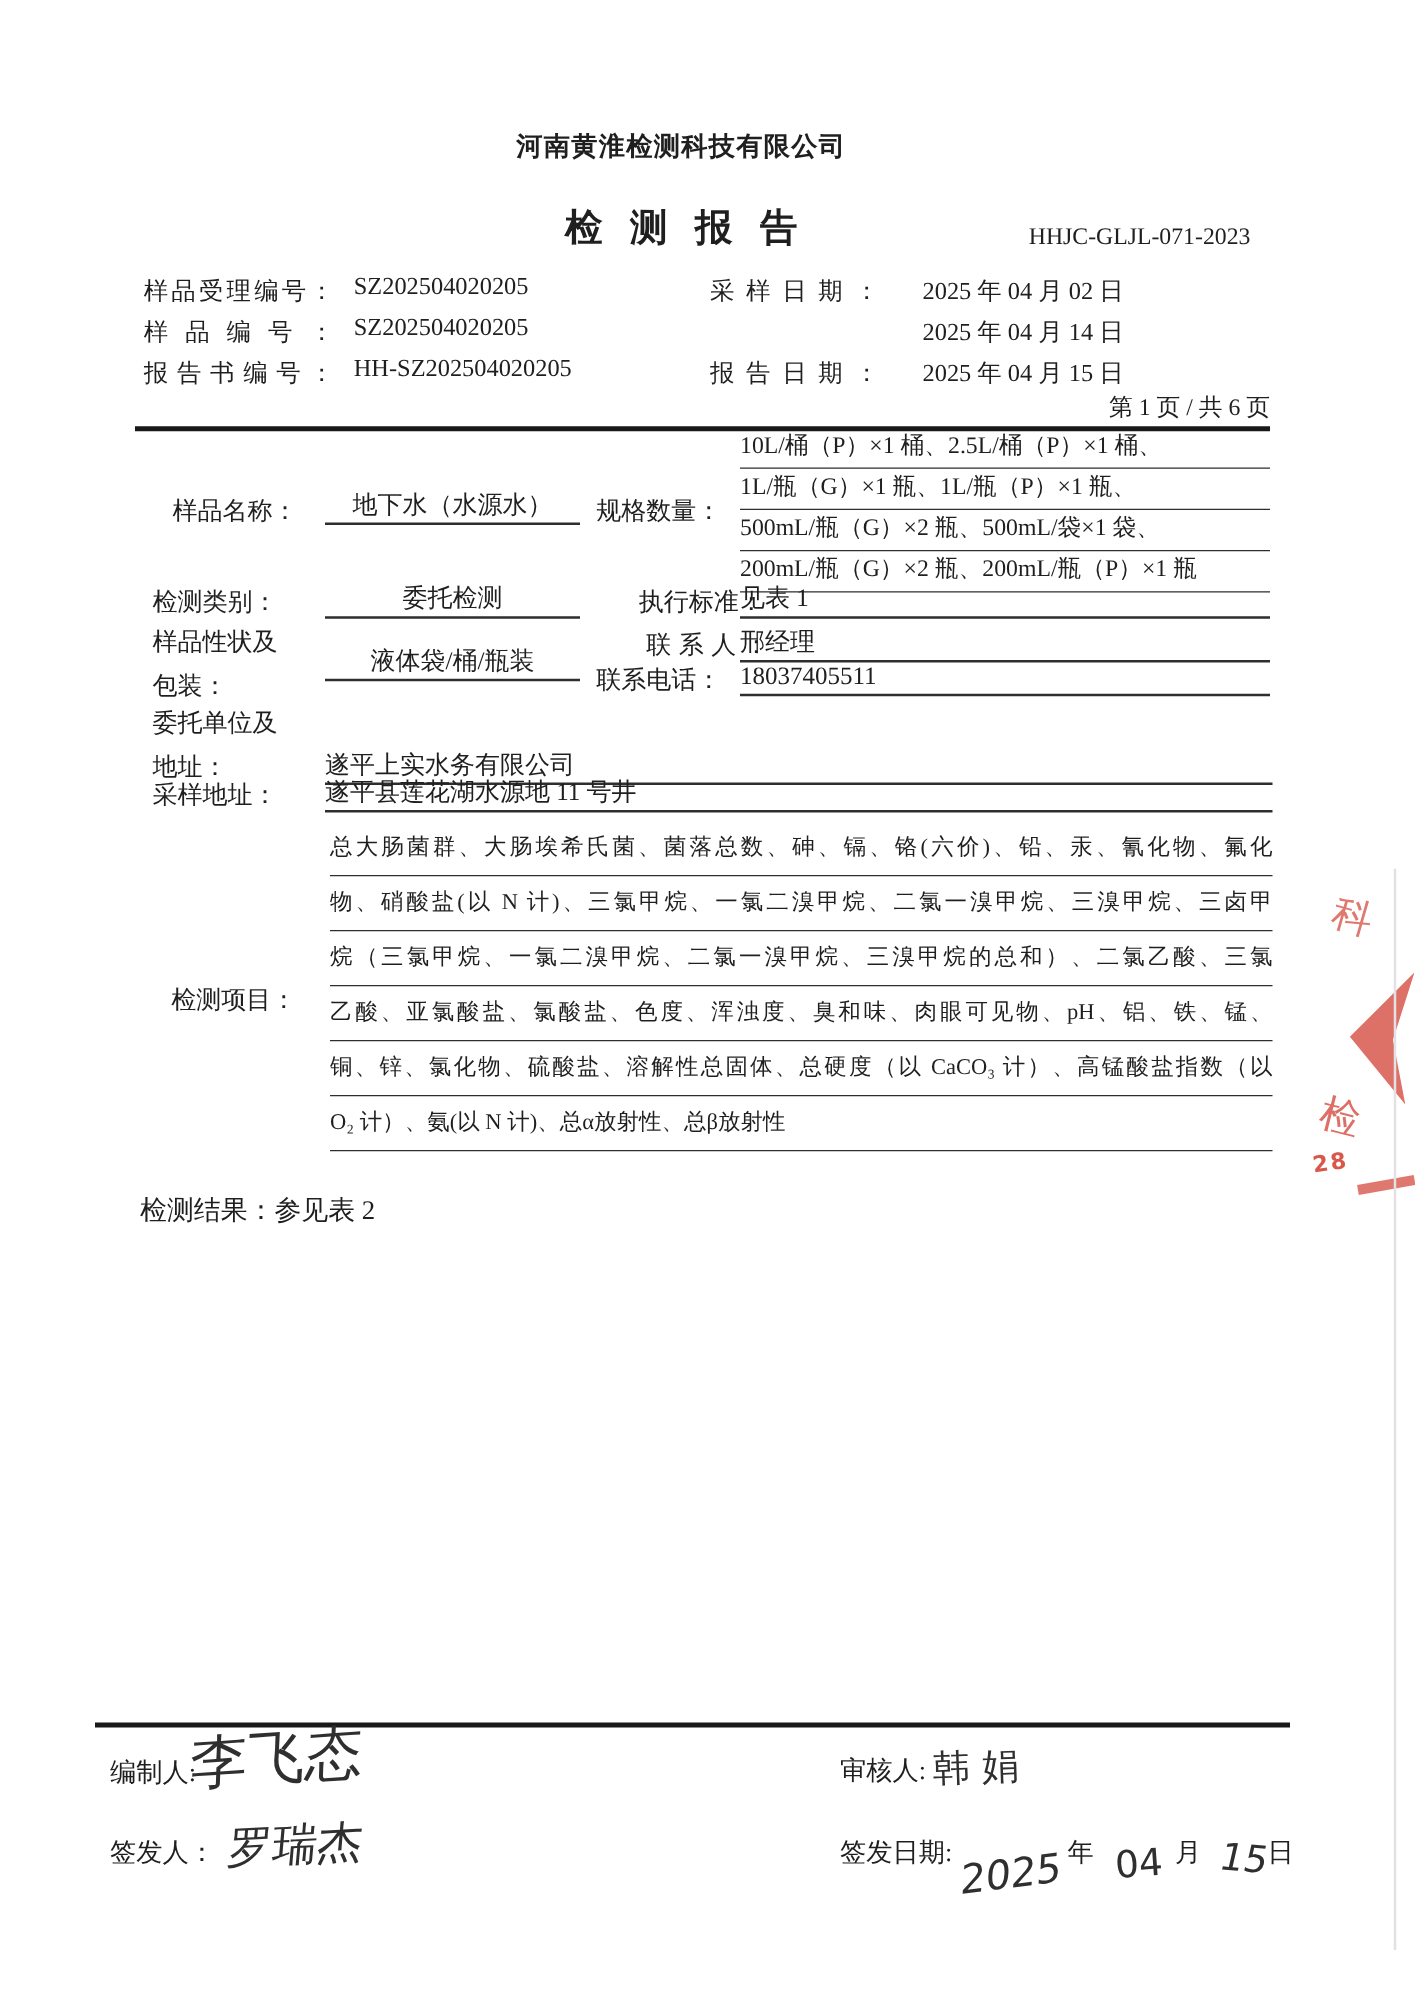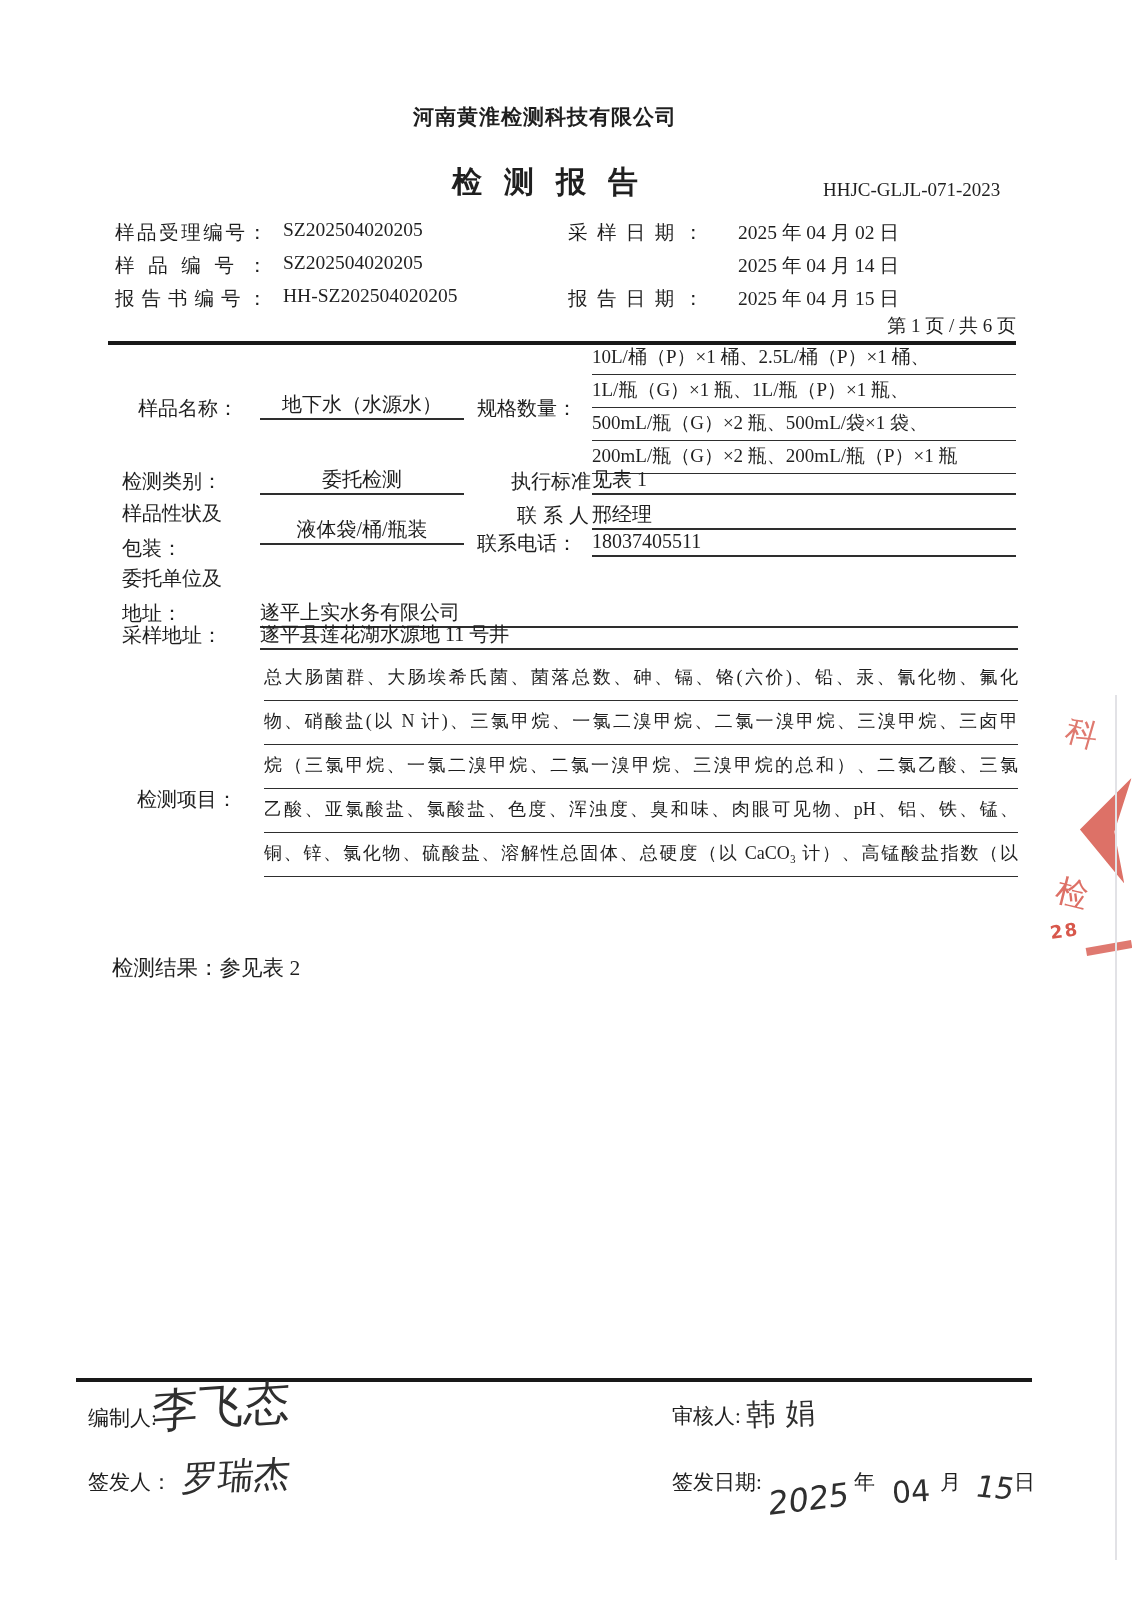--- a/index.html
+++ b/index.html
@@ -98,20 +98,21 @@
   <div class="abs flabel" style="left:122px;top:622px;">采样地址：</div>
   <div class="abs ucell" style="left:260px;top:621px;width:758px;height:27px;line-height:27px;">遂平县莲花湖水源地 11 号井</div>
 
   <div class="abs flabel" style="left:137px;top:786px;">检测项目：</div>
   <div class="abs" style="left:264px;top:657px;">
     <div class="item-line jline">总大肠菌群、大肠埃希氏菌、菌落总数、砷、镉、铬(六价)、铅、汞、氰化物、氟化</div>
     <div class="item-line jline">物、硝酸盐(以 N 计)、三氯甲烷、一氯二溴甲烷、二氯一溴甲烷、三溴甲烷、三卤甲</div>
     <div class="item-line jline">烷（三氯甲烷、一氯二溴甲烷、二氯一溴甲烷、三溴甲烷的总和）、二氯乙酸、三氯</div>
     <div class="item-line jline">乙酸、亚氯酸盐、氯酸盐、色度、浑浊度、臭和味、肉眼可见物、pH、铝、铁、锰、</div>
     <div class="item-line jline">铜、锌、氯化物、硫酸盐、溶解性总固体、总硬度（以 CaCO₃ 计）、高锰酸盐指数（以</div>
+    <div class="item-line">O₂ 计）、氨(以 N 计)、总α放射性、总β放射性</div>
   </div>
 
   <div class="abs result" style="left:112px;top:953px;">检测结果：参见表 2</div>
 
   <div class="abs stamp-red" style="left:1066px;top:712px;font-size:32px;opacity:.8;transform:rotate(16deg);">科</div>
   <div class="abs seal-wedge" style="left:1080px;top:776px;transform:rotate(4deg);"></div>
   <div class="abs stamp-red" style="left:1056px;top:872px;font-size:32px;opacity:.85;transform:rotate(14deg);">检</div>
   <div class="abs stamp-red" style="left:1050px;top:920px;font-size:18px;font-weight:bold;letter-spacing:2px;transform:rotate(-8deg);">28</div>
   <div class="abs seal-bar" style="left:1086px;top:944px;"></div>
   <div class="abs edge-line" style="left:1115px;top:695px;height:865px;"></div>

